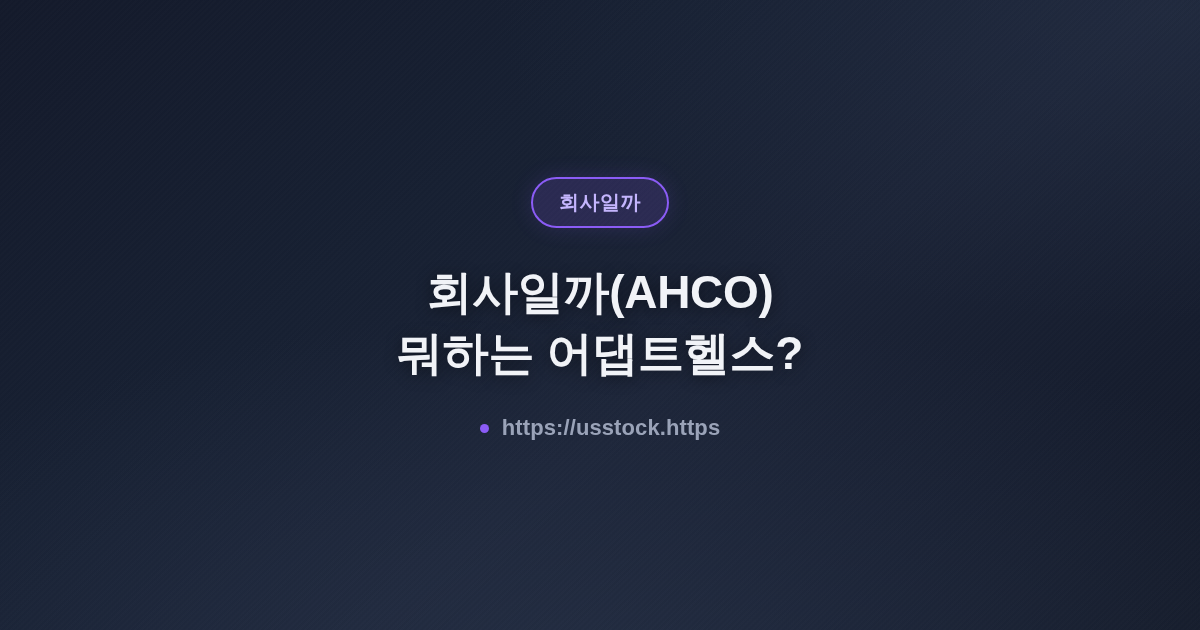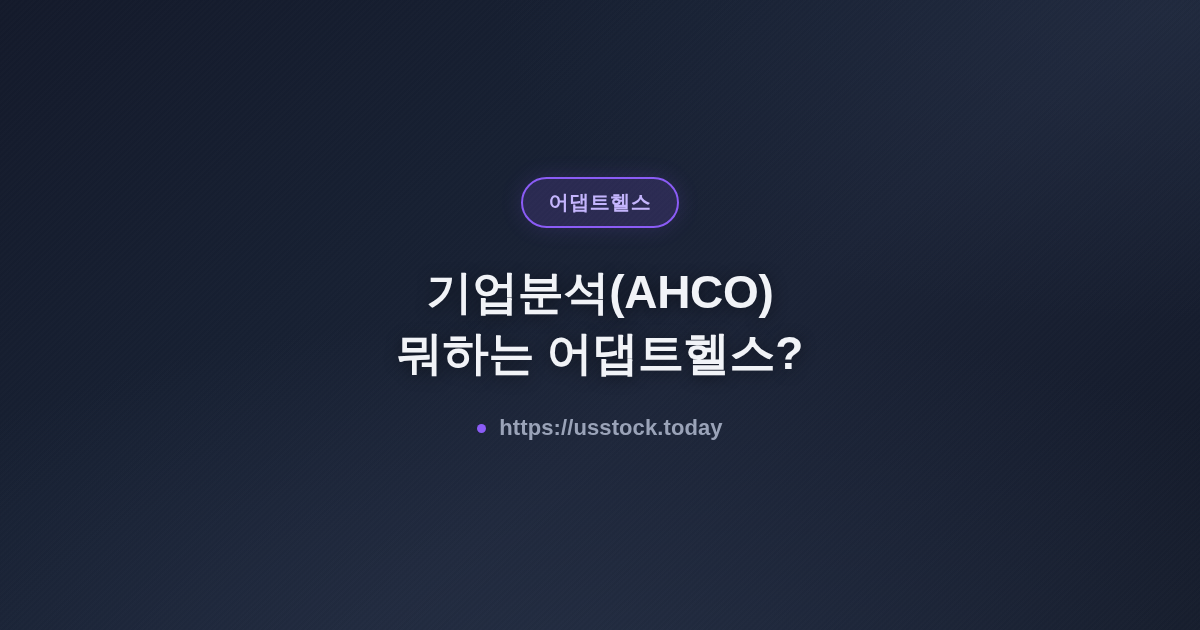--- a/index.html
+++ b/index.html
@@ -100,26 +100,26 @@
     letter-spacing: 0.1px;
     line-height: 1;
   }
 </style>
 </head>
 <body>
 
 <div id="card">
   <div class="content">
 
-    <div class="badge">어댑트헬스</div>
+    <div class="badge">회사일까</div>
 
     <h1 class="title">
-      <span class="title-line">기업분석(AHCO)</span>
+      <span class="title-line">회사일까(AHCO)</span>
       <span class="title-line">뭐하는 어댑트헬스?</span>
     </h1>
 
     <div class="url-row">
       <span class="url-bullet"></span>
-      <span class="url-text">https://usstock.today</span>
+      <span class="url-text">https://usstock.https</span>
     </div>
 
   </div>
 </div>
 
 </body></html>

